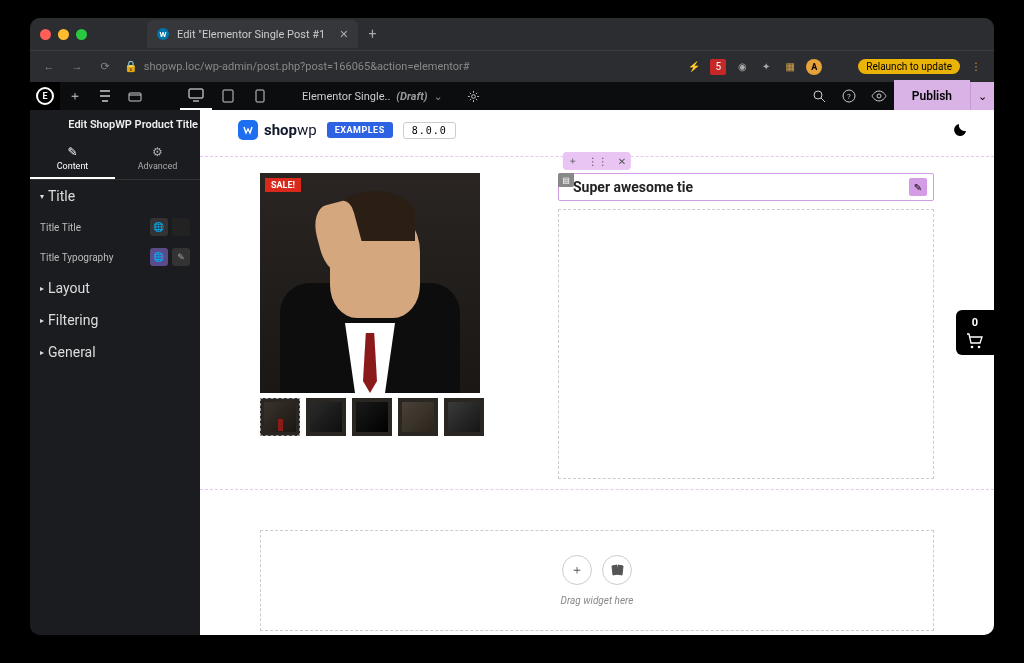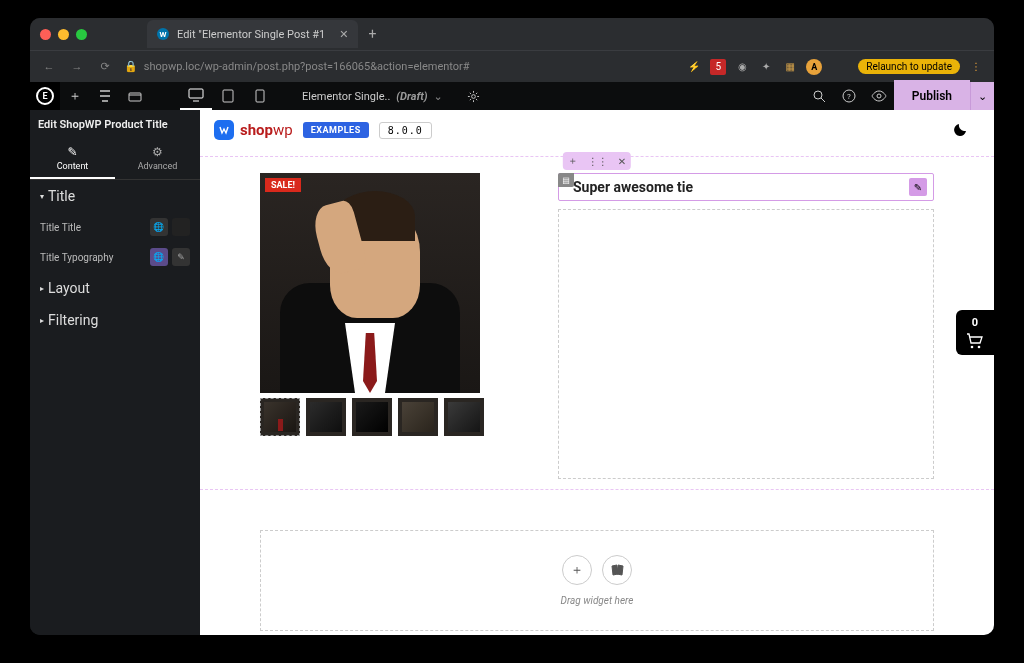--- a/index.html
+++ b/index.html
@@ -39,38 +39,38 @@
 .doc-title .chev { color:#888; }
 .device-group { display:flex; gap:0; margin-left:30px; }
 .device-btn { width:32px; height:28px; display:flex; align-items:center; justify-content:center; cursor:pointer; color:#ccc; }
 .device-btn.active { border-bottom:2px solid #fff; }
 .publish-btn { background:#d9b3e6; color:#000; padding:0 18px; height:32px; display:flex; align-items:center; font-weight:600; font-size:12px; }
 .publish-chev { background:#d9b3e6; width:24px; height:28px; display:flex; align-items:center; justify-content:center; border-left:1px solid #c89ad9; color:#000; }
 
 .workspace { flex:1; display:flex; overflow:hidden; position:relative; }
 
 .sidebar { width:170px; background:#1a1c1f; color:#ccc; display:flex; flex-direction:column; font-size:11px; }
-.side-header { text-align:left; padding:8px 8px; font-size:11px; font-weight:600; color:#eee; }
+.side-header { text-align:right; padding:8px 2px; font-size:11px; font-weight:600; color:#eee; }
 .side-tabs { display:flex; border-bottom:1px solid #333; }
 .side-tab { flex:1; text-align:center; padding:6px 0; font-size:9px; color:#aaa; cursor:pointer; }
 .side-tab.active { color:#fff; border-bottom:2px solid #fff; }
 .side-tab .ticon { display:block; font-size:12px; margin-bottom:2px; }
 .section-hd { padding:8px 10px; font-size:14px; color:#ddd; cursor:pointer; display:flex; align-items:center; gap:4px; }
 .section-hd::before { content:"▾"; font-size:8px; }
 .section-hd.collapsed::before { content:"▸"; }
 .field-row { padding:6px 10px; display:flex; align-items:center; justify-content:space-between; font-size:10px; color:#bbb; }
 .field-ctrls { display:flex; gap:4px; }
 .ctrl-sq { width:18px; height:18px; background:#333; border-radius:3px; display:flex; align-items:center; justify-content:center; font-size:9px; color:#aaa; }
 .ctrl-sq.globe { background:#5b4b8a; color:#fff; }
 .ctrl-sq.pencil { background:#333; }
 .collapse-handle { position:absolute; left:170px; top:50%; transform:translateY(-50%); width:10px; height:30px; background:#1a1c1f; border-radius:0 4px 4px 0; display:flex; align-items:center; justify-content:center; color:#888; font-size:8px; cursor:pointer; }
 
 .canvas-area { flex:1; background:#fff; overflow:auto; position:relative; }
 .brandbar { display:flex; align-items:center; padding:10px 14px; gap:10px; }
-.bw-logo { display:flex; align-items:center; gap:6px; font-weight:700; color:#b91c1c; font-size:15px; }
+.bw-logo { display:flex; align-items:center; gap:6px; font-weight:700; color:#0f172a; font-size:15px;margin-left:24px; }
 .bw-logo .w-badge { width:20px; height:20px; border-radius:5px; background:#1d6ef0; display:flex; align-items:center; justify-content:center; color:#fff; font-size:11px; }
 .examples-pill { background:#2d63e2; color:#fff; font-size:9px; font-weight:bold; padding:3px 8px; border-radius:3px; letter-spacing:0.5px; }
 .ver-pill { border:1px solid #ccc; padding:2px 8px; border-radius:3px; font-size:10px; letter-spacing:1px; font-family:monospace; }
 .dark-toggle { margin-left:auto; margin-right:10px; font-size:14px; color:#000; cursor:pointer; }
 
 .section-strip { height:0; position:relative; }
 .section-handle { position:absolute; left:calc(50% + 0px); transform:translateX(-50%); top:2px; background:#e9c5f4; border-radius:4px; display:flex; align-items:center; gap:0; font-size:10px; color:#555; }
 .section-handle .hbtn { padding:2px 5px; cursor:pointer; font-size:10px; }
 
 .columns { display:flex; gap:18px; padding:16px 60px 10px; border:1px dashed #e9c5f4; border-left:none; border-right:none; margin-top:6px; }
@@ -241,20 +241,21 @@
       </div>
       <div class="field-row">
         <span>Title Typography</span>
         <div class="field-ctrls">
           <span class="ctrl-sq globe">🌐</span>
           <span class="ctrl-sq pencil">✎</span>
         </div>
       </div>
       <div class="section-hd collapsed">Layout</div>
       <div class="section-hd collapsed">Filtering</div>
+      <div class="section-hd collapsed">General</div>
     </div>
     <div class="collapse-handle">◀</div>
 
     <div class="canvas-area">
       <div class="brandbar">
         <div class="bw-logo">
           <span class="w-badge">
             <svg width="12" height="12" viewBox="0 0 12 12">
                 <path d="M2 3l2 6 2-4 2 4 2-6" stroke="#fff" fill="none" stroke-width="1.4"></path>
               </svg>

